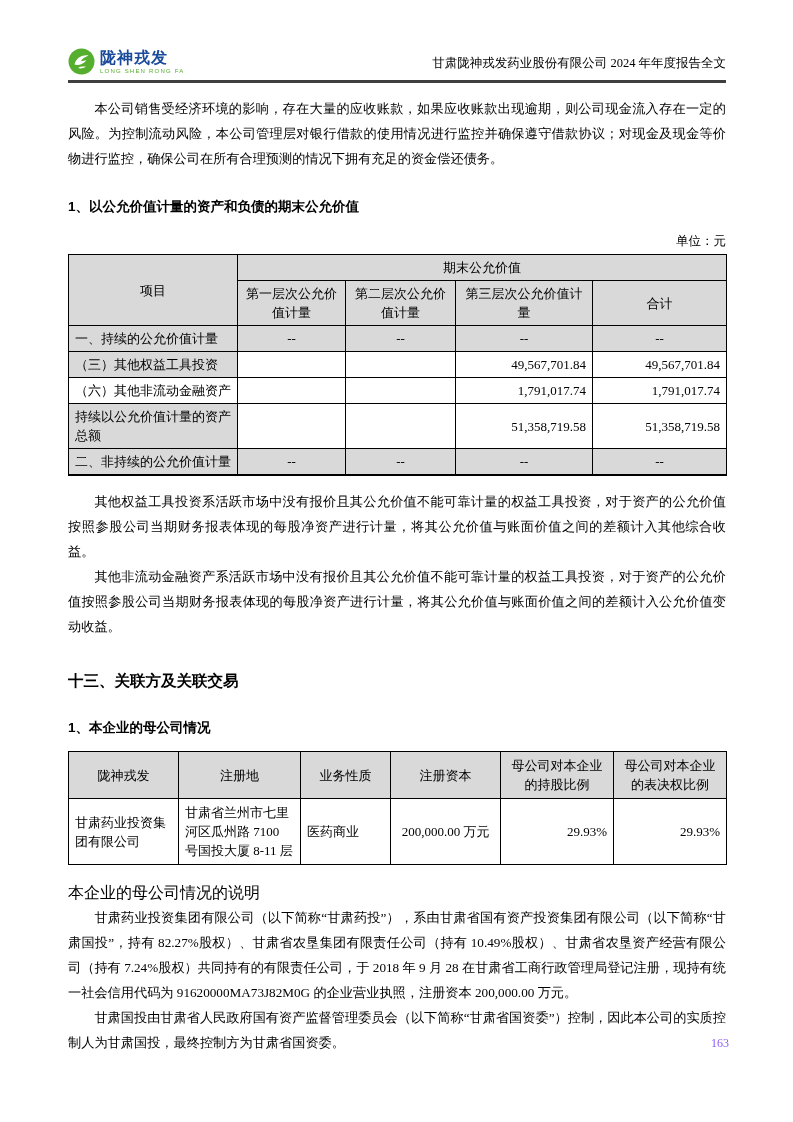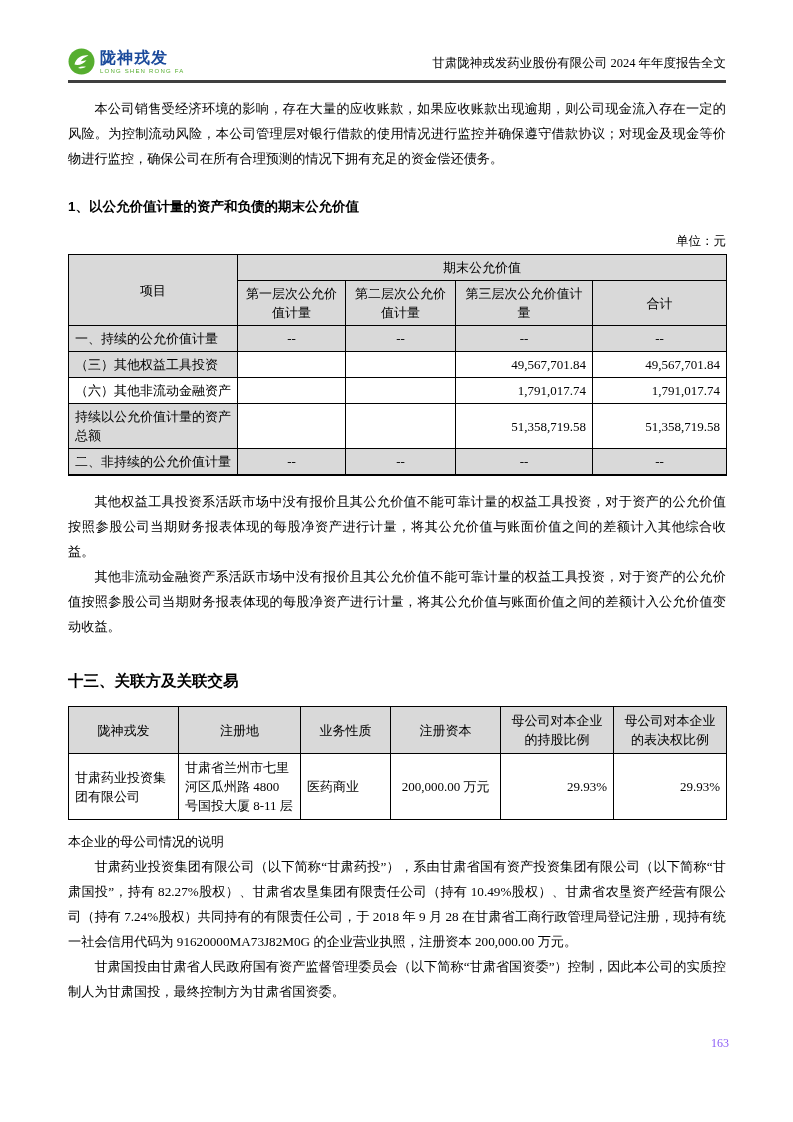--- a/index.html
+++ b/index.html
@@ -48,21 +48,21 @@
 
   
   table { width:100%; border-collapse:collapse; table-layout:fixed; font-size:13px; }
   td, th { border:1px solid #000; padding:3px 6px; line-height:19px; vertical-align:middle; font-weight:normal; }
   .t1 { border-bottom:2px solid #000; }
   .shade { background:#d9d9d9; }
   .ctr { text-align:center; }
   .num { text-align:right; }
   .lbl { text-align:left; }
   .t2 td { padding:4px 6px; }
-  .note-line { font-size:13px; line-height:25px; margin-top:9px; }
+  .note-line { font-size:16px; line-height:25px; margin-top:15px; }
 
   .page-num { position:absolute; right:64px; top:1036px; font-size:12px; color:#8b5cf6; }
 </style>
 </head>
 <body>
 
 <div class="page">
 
   <div class="hdr">
     <div class="logo">
@@ -140,20 +140,21 @@
         <td class="shade ctr">--</td>
         <td class="shade ctr">--</td>
       </tr>
     </tbody>
       </table>
 
     <p class="body-p" style="margin-top:13px;">其他权益工具投资系活跃市场中没有报价且其公允价值不能可靠计量的权益工具投资，对于资产的公允价值按照参股公司当期财务报表体现的每股净资产进行计量，将其公允价值与账面价值之间的差额计入其他综合收益。</p>
     <p class="body-p">其他非流动金融资产系活跃市场中没有报价且其公允价值不能可靠计量的权益工具投资，对于资产的公允价值按照参股公司当期财务报表体现的每股净资产进行计量，将其公允价值与账面价值之间的差额计入公允价值变动收益。</p>
 
     <div class="h-major">十三、关联方及关联交易</div>
+    <div class="h-minor">1、本企业的母公司情况</div>
 
     <table class="t2" style="margin-top:14px;">
       <colgroup>
         <col style="width:110px">
           <col style="width:122px">
           <col style="width:90px">
           <col style="width:110px">
           <col style="width:113px">
           <col style="width:113px">
       </colgroup>
@@ -161,21 +162,21 @@
           <tr>
         <td class="shade ctr">陇神戎发</td>
         <td class="shade ctr">注册地</td>
         <td class="shade ctr">业务性质</td>
         <td class="shade ctr">注册资本</td>
         <td class="shade ctr">母公司对本企业的持股比例</td>
         <td class="shade ctr">母公司对本企业的表决权比例</td>
       </tr>
       <tr>
         <td class="lbl">甘肃药业投资集团有限公司</td>
-        <td class="lbl">甘肃省兰州市七里河区瓜州路 4800 号国投大厦 8-11 层</td>
+        <td class="lbl">甘肃省兰州市七里河区瓜州路 7100 号国投大厦 8-11 层</td>
         <td class="lbl">医药商业</td>
         <td class="ctr">200,000.00 万元</td>
         <td class="num">29.93%</td>
         <td class="num">29.93%</td>
       </tr>
     </tbody>
       </table>
 
     <div class="note-line">本企业的母公司情况的说明</div>
     <p class="body-p">甘肃药业投资集团有限公司（以下简称“甘肃药投”），系由甘肃省国有资产投资集团有限公司（以下简称“甘肃国投”，持有 82.27%股权）、甘肃省农垦集团有限责任公司（持有 10.49%股权）、甘肃省农垦资产经营有限公司（持有 7.24%股权）共同持有的有限责任公司，于 2018 年 9 月 28 在甘肃省工商行政管理局登记注册，现持有统一社会信用代码为 91620000MA73J82M0G 的企业营业执照，注册资本 200,000.00 万元。</p>

